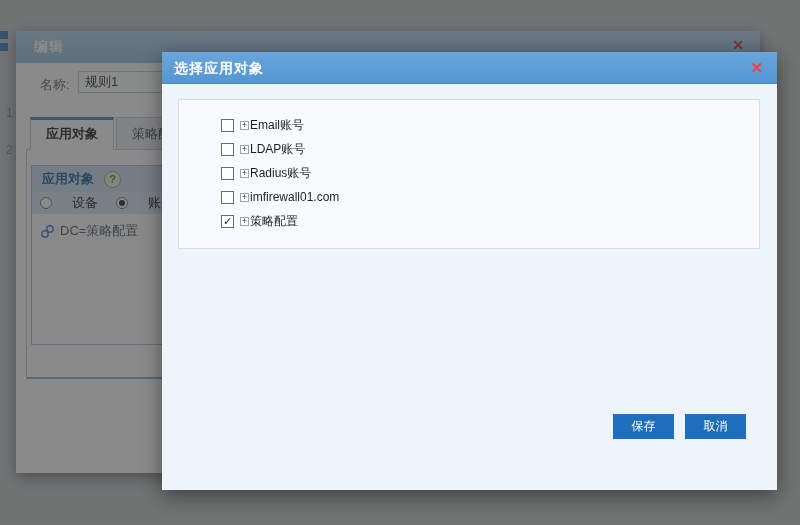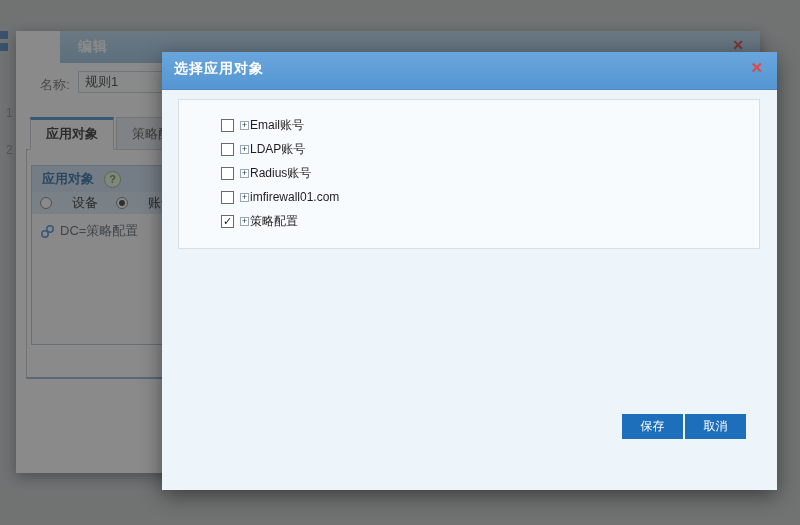--- a/index.html
+++ b/index.html
@@ -11,21 +11,21 @@
   .page{position:absolute;inset:0;}
   .grid-icon{position:absolute;left:0;top:31px;width:10px;}
   .grid-icon .sq{width:8px;height:8px;background:#4d86c0;margin-bottom:4px;}
   .rownum{position:absolute;left:6px;font-size:12px;color:#8d9297;}
   .rownum.r1{top:106px;}
   .rownum.r2{top:143px;}
 
   
   .edit-dialog{position:absolute;left:16px;top:31px;width:744px;height:442px;
                background:#ffffff;box-shadow:0 4px 14px rgba(0,0,0,.4);z-index:1;}
-  .ed-header{height:32px;background:linear-gradient(#bad8ef,#9cc4e4);position:relative;margin-left:44px;}
+  .ed-header{height:32px;background:linear-gradient(#bad8ef,#9cc4e4);position:relative;}
   .ed-title{position:absolute;left:18px;top:7px;font-size:14px;font-weight:bold;color:#ffffff;letter-spacing:1px;}
   .ed-close{position:absolute;right:16px;top:6px;font-size:14px;font-weight:bold;color:#e2423a;cursor:pointer;}
   .name-label{position:absolute;left:24px;top:45px;font-size:13px;color:#737373;}
   .name-input{position:absolute;left:62px;top:40px;width:430px;height:22px;box-sizing:border-box;
               border:1px solid #c3d2de;background:#fdfeff;font-size:13px;color:#444;
               padding:0 6px;font-family:inherit;}
   .tabs{position:absolute;left:14px;top:86px;display:flex;z-index:2;}
   .tab{box-sizing:border-box;height:33px;line-height:31px;padding:0 15px;font-size:13px;
        background:#e9eff4;border:1px solid #c9d2d9;margin-right:2px;color:#555;cursor:pointer;}
   .tab.active{background:#fff;border-top:3px solid #4a94d3;line-height:28px;
@@ -46,34 +46,34 @@
                         border-radius:50%;background:#3a3a3a;}
   .tree-area{height:122px;padding:8px 0 0 8px;}
   .tree-item{display:flex;align-items:center;gap:5px;font-size:13px;color:#5a6a78;}
 
   
   .overlay{position:absolute;inset:0;background:rgba(38,38,38,0.54);z-index:5;}
 
   
   .modal{position:absolute;left:162px;top:52px;width:615px;height:438px;background:#edf4fa;
          z-index:10;box-shadow:0 6px 20px rgba(0,0,0,.45);}
-  .m-header{height:38px;box-sizing:border-box;background:linear-gradient(#6aa6dc,#5496d3);
+  .m-header{height:32px;box-sizing:border-box;background:linear-gradient(#6aa6dc,#5496d3);
             border-bottom:1px solid #4d89c0;position:relative;padding-left:48px;}
   .m-title{position:absolute;left:12px;top:8px;font-size:14px;font-weight:bold;color:#fff;letter-spacing:1px;}
   .m-close{position:absolute;right:14px;top:7px;font-size:15px;font-weight:bold;color:#e8453c;cursor:pointer;}
   .m-panel{position:absolute;left:16px;top:47px;width:582px;height:150px;box-sizing:border-box;
            background:#f8fbfd;border:1px solid #d9dee3;padding:13px 0 0 42px;overflow:hidden;}
   .t-row{height:24px;display:flex;align-items:center;}
   .cb{width:13px;height:13px;box-sizing:border-box;border:1px solid #6a6a6a;background:#fff;
       font-size:11px;line-height:11px;text-align:center;color:#1a1a1a;cursor:pointer;}
   .expand{width:9px;height:9px;box-sizing:border-box;border:1px solid #93a8bb;background:#fff;
           font-size:9px;line-height:6px;text-align:center;color:#333;margin-left:6px;cursor:pointer;}
   .t-label{margin-left:1px;font-size:12px;color:#1e1e1e;
            font-family:Liberation Sans, sans-serif;}
-  .m-btns{position:absolute;top:362px;right:31px;display:flex;gap:2px;padding-left:32px;}
+  .m-btns{position:absolute;top:362px;right:31px;display:flex;gap:11px;padding-left:32px;}
   .btn{width:61px;height:25px;background:#1d6fbb;border:0;color:#fff;font-size:12px;
        font-family:inherit;cursor:pointer;}
 </style>
 </head>
 <body>
 
 <div class="stage">
 
   <div class="page">
     <div class="grid-icon">

